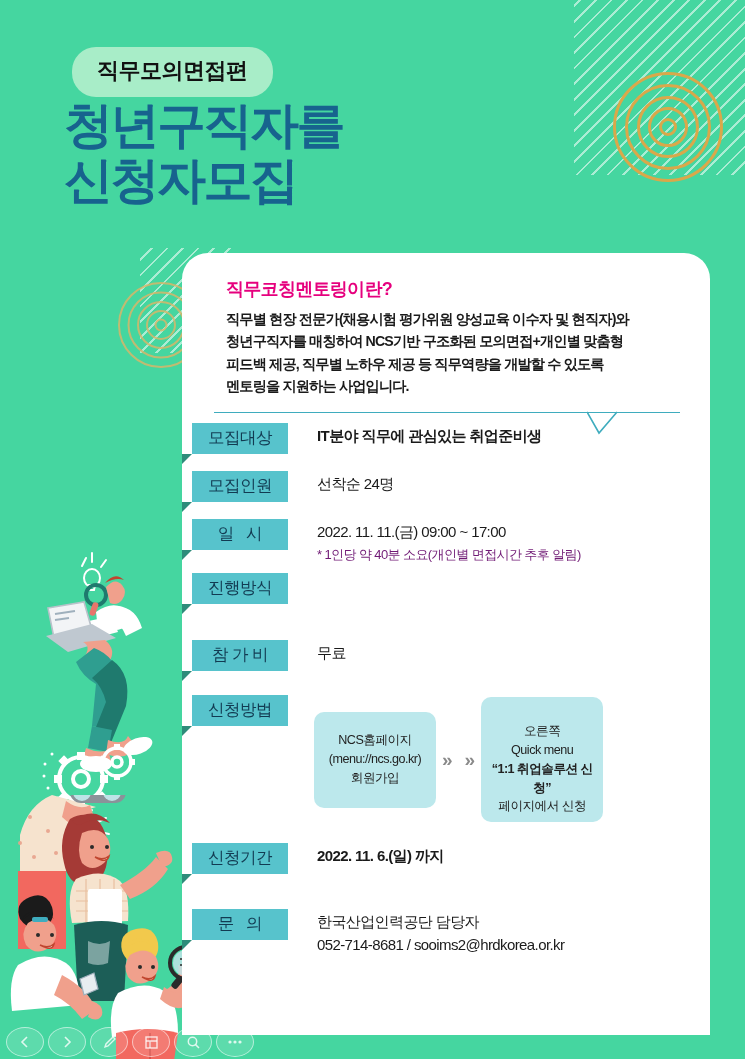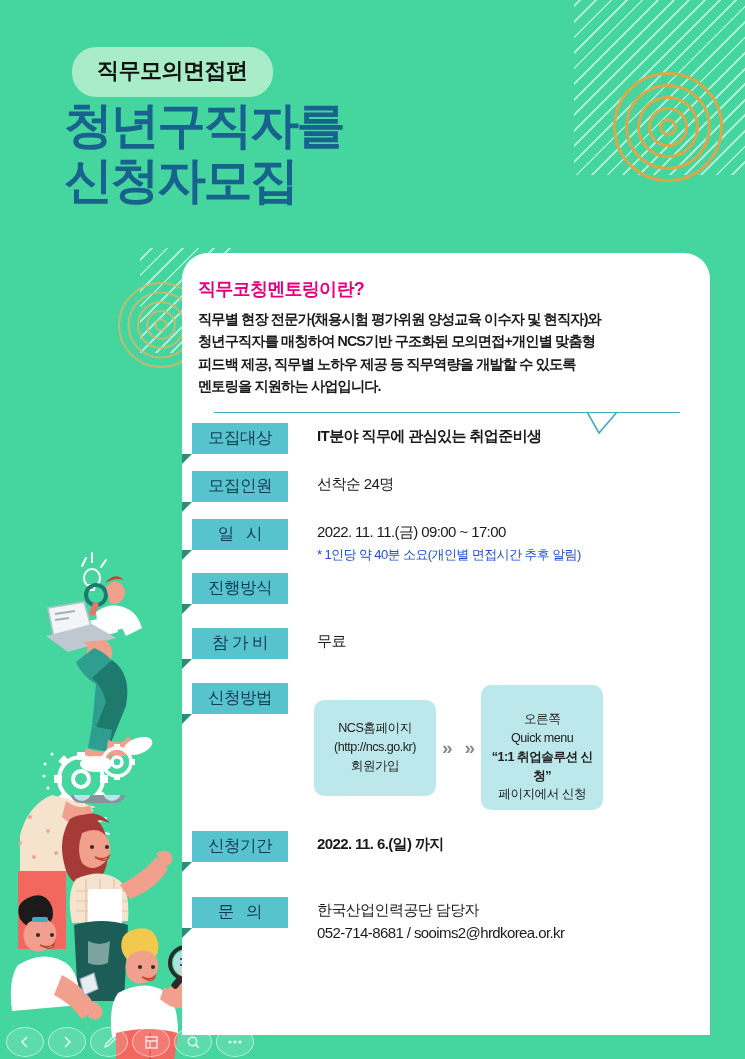--- a/index.html
+++ b/index.html
@@ -54,21 +54,21 @@
 
   
   #card {
     position: absolute; left: 182px; top: 253px;
     width: 528px; height: 782px;
     background: #fff;
     border-top-left-radius: 26px;
     border-top-right-radius: 26px;
   }
 
-  #about { padding: 24px 30px 0 16px; }
+  #about { padding: 24px 30px 0 16px; margin-left: 28px; }
   #about-title {
     color: #E6007E; font-size: 18px; font-weight: bold;
     letter-spacing: -.7px; margin-bottom: 7px;
   }
   #about-body {
     color: #1a1a1a; font-size: 14.2px; font-weight: bold;
     line-height: 1.58; letter-spacing: -.85px;
     white-space: pre-line;
   }
 
@@ -91,21 +91,21 @@
     border-width: 10px 10px 0 0;
     border-style: solid;
     border-color: #2E8C7A transparent transparent transparent;
   }
   .row-val {
     flex: 1; padding-left: 29px; padding-top: 2px;
     color: #1a1a1a; font-size: 15px; letter-spacing: -.6px;
     line-height: 1.5;
   }
   .row-val .strong { font-weight: bold; }
-  .row-val .note { color: #1d4ed8; font-size: 13px; display: block; margin-top: 1px; }
+  .row-val .note { color: #701a75; font-size: 13px; display: block; margin-top: 1px; }
 
   
   .flow { display: flex; align-items: center; padding-left: 26px; padding-top: 2px; }
   .fbox {
     width: 122px; min-height: 96px;
     background: #BCE8EC; border-radius: 10px;
     display: flex; align-items: center; justify-content: center;
     text-align: center; color: #222; font-size: 12.6px;
     line-height: 1.5; letter-spacing: -.5px; padding: 6px 4px;
     white-space: pre-line;
@@ -326,40 +326,40 @@
     <div class="row" style="margin-bottom:9px">
       <div class="chip-wrap">
           <div class="chip">일   시</div>
         </div>
       <div class="row-val">
         <span>2022. 11. 11.(금) 09:00 ~ 17:00</span>
         <span class="note">* 1인당 약 40분 소요(개인별 면접시간 추후 알림)</span>
       </div>
     </div>
 
-    <div class="row" style="margin-bottom:24px">
+    <div class="row" style="margin-bottom:36px">
       <div class="chip-wrap">
           <div class="chip">진행방식</div>
         </div>
     </div>
 
     <div class="row" style="margin-bottom:24px">
       <div class="chip-wrap">
           <div class="chip">참 가 비</div>
         </div>
       <div class="row-val">무료</div>
     </div>
 
     <div class="row" style="margin-bottom:21px">
       <div class="chip-wrap">
           <div class="chip">신청방법</div>
         </div>
       <div class="flow">
         <div class="fbox">NCS홈페이지
-(http://ncs.go.kr)
+(menu://ncs.go.kr)
 회원가입</div>
         <span class="farrow">»</span>
         <span class="farrow">»</span>
         <div class="fbox">
           <span>
             <span>오른쪽
 Quick menu
 </span><b>“1:1 취업솔루션 신청”</b><span>
 페이지에서 신청</span>
           </span>

